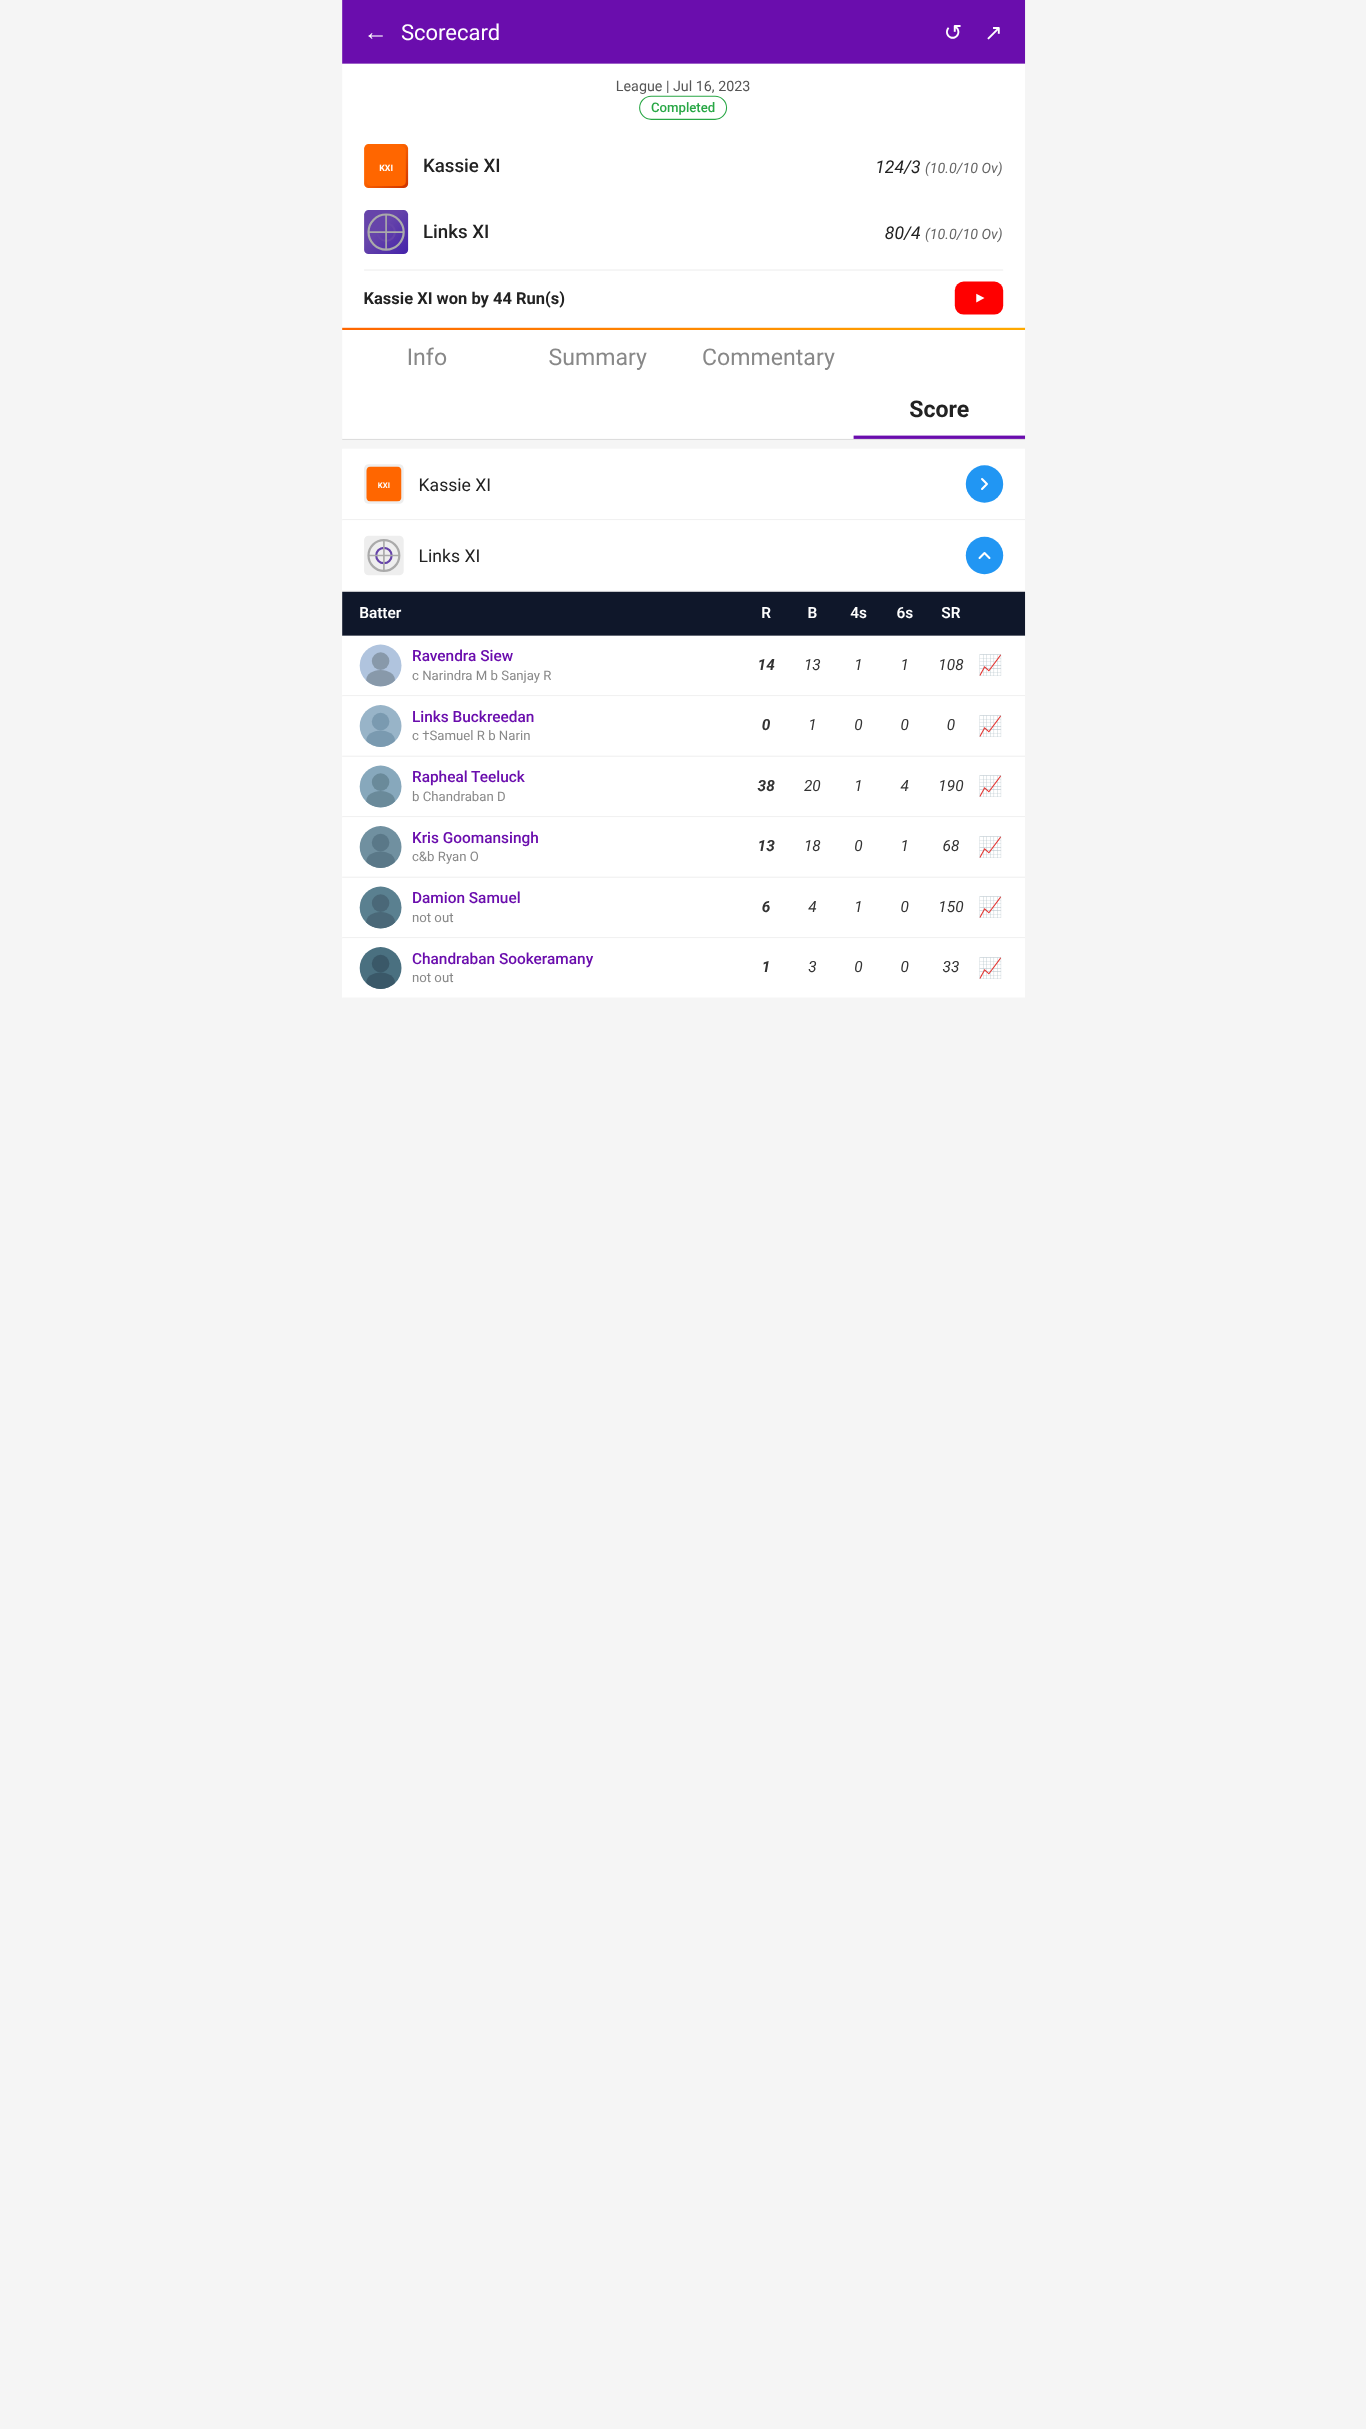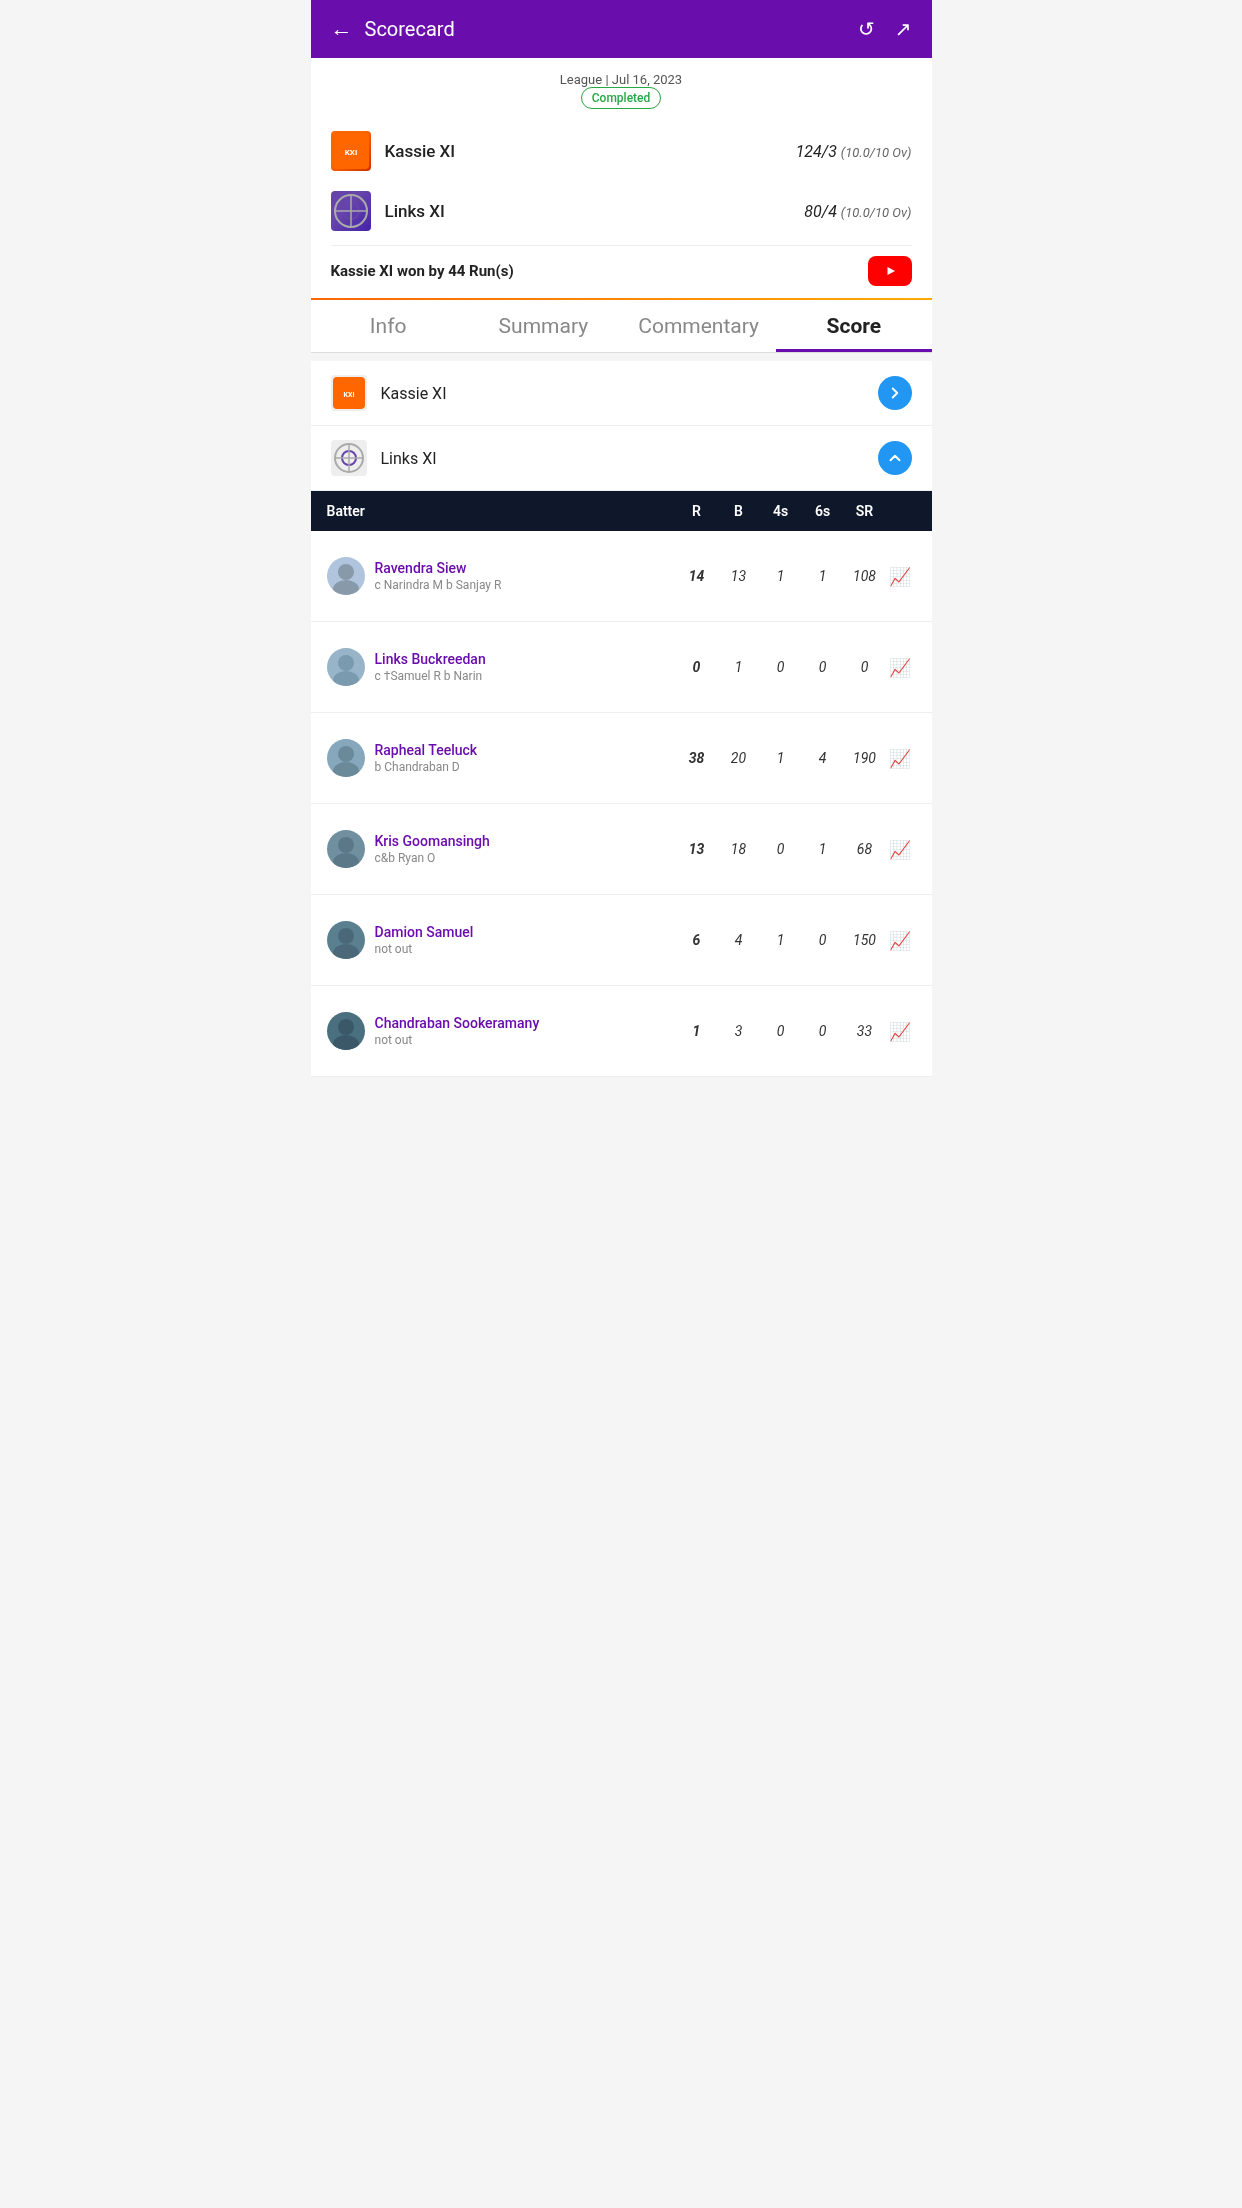--- a/index.html
+++ b/index.html
@@ -148,20 +148,21 @@
       text-align: center;
       padding: 14px 0;
       font-size: 21px;
       color: #888;
       cursor: pointer;
       position: relative;
     }
     .tab.active {
       color: #222;
       font-weight: 700;
+      margin-top: 47px;
     }
     .tab.active::after {
       content: '';
       position: absolute;
       bottom: 0;
       left: 0;
       right: 0;
       height: 3px;
       background: #6a0dad;
     }
@@ -235,21 +236,21 @@
       font-weight: 600;
     }
     .batting-header .col-chart {
       width: 30px;
     }
 
     
     .batting-row {
       display: flex;
       align-items: center;
-      padding: 26px 16px;
+      padding: 8px 16px;
       border-bottom: 1px solid #eee;
       background: white;
     }
     .batting-row .player-info {
       flex: 1;
       display: flex;
       align-items: center;
       gap: 10px;
     }
     .player-avatar {

